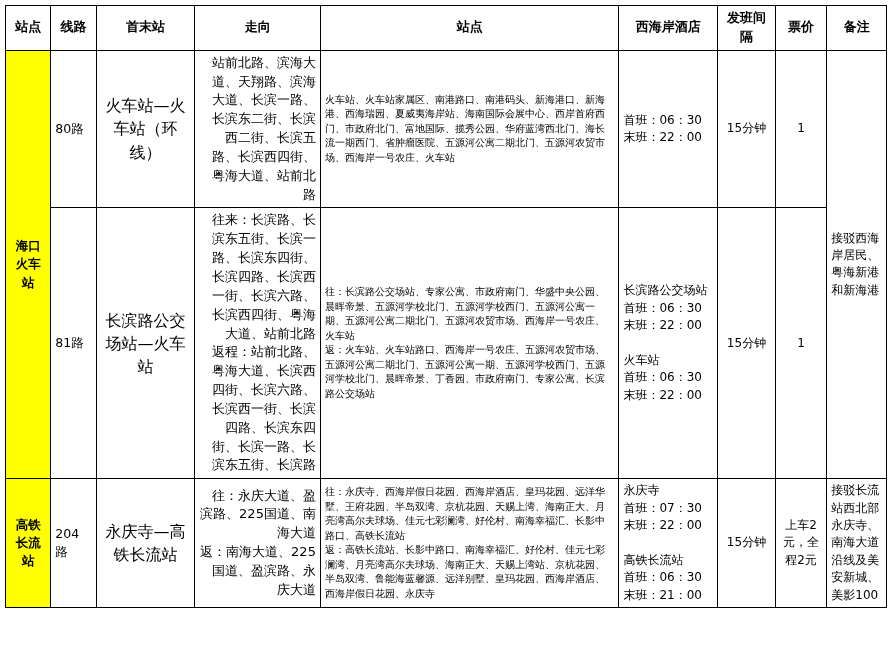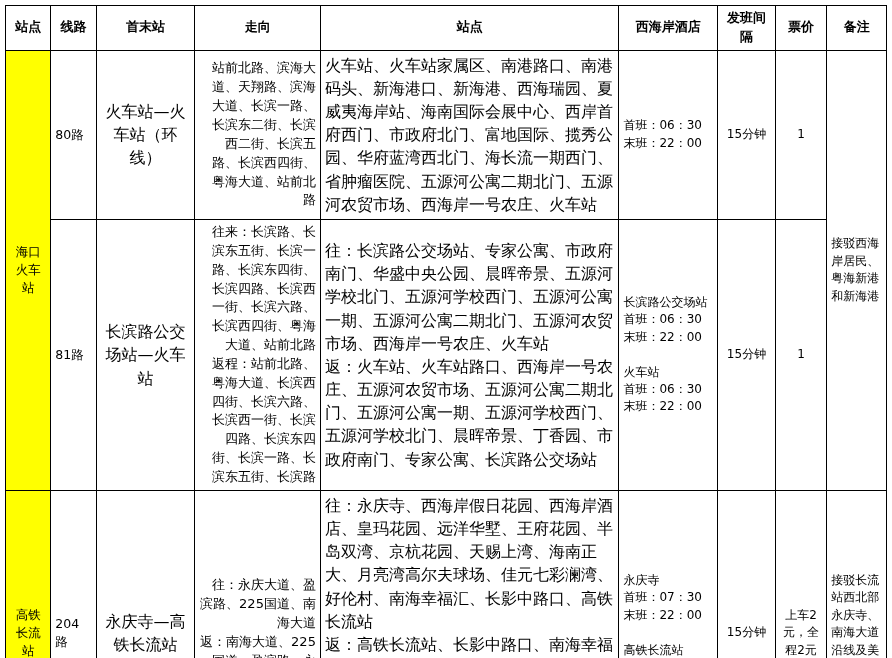--- a/index.html
+++ b/index.html
@@ -40,37 +40,37 @@
   .col-stops    { width: 290px; }
   .col-time     { width: 96px; }
   .col-interval { width: 56px; }
   .col-fare     { width: 50px; }
   .col-remark   { width: 58px; }
 
   td.cell-station {
     background: #ffff00;
     font-size: 12.5px;
     text-align: center;
-    font-weight: normal;
+    font-weight: bold;
   }
   td.cell-line {
     font-size: 12.5px;
     text-align: left;
   }
   td.cell-ends {
     font-size: 16px;
     text-align: center;
   }
   td.cell-dir {
     font-size: 13px;
     text-align: right;
     line-height: 1.55;
   }
   td.cell-stops {
-    font-size: 16px;
+    font-size: 10px;
     text-align: left;
     line-height: 1.55;
   }
   td.cell-time {
     font-size: 12px;
     text-align: left;
     line-height: 1.6;
   }
   td.cell-interval {
     font-size: 12px;

